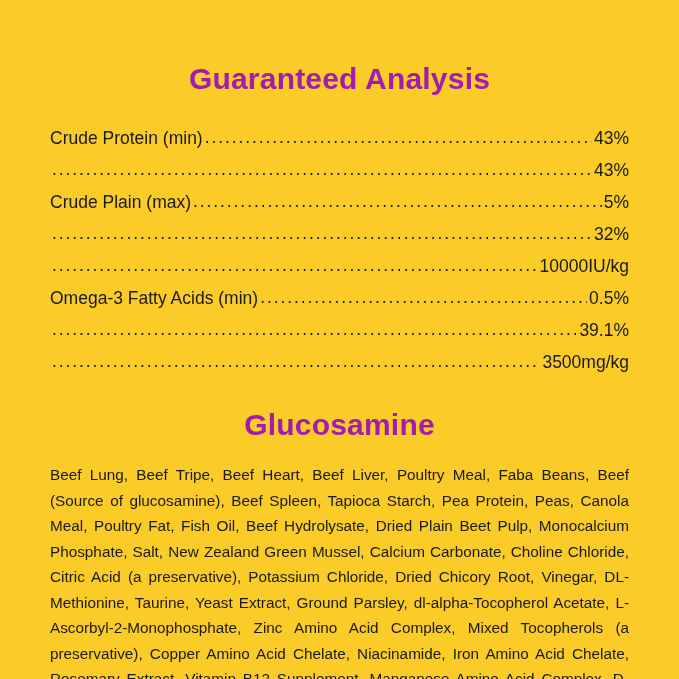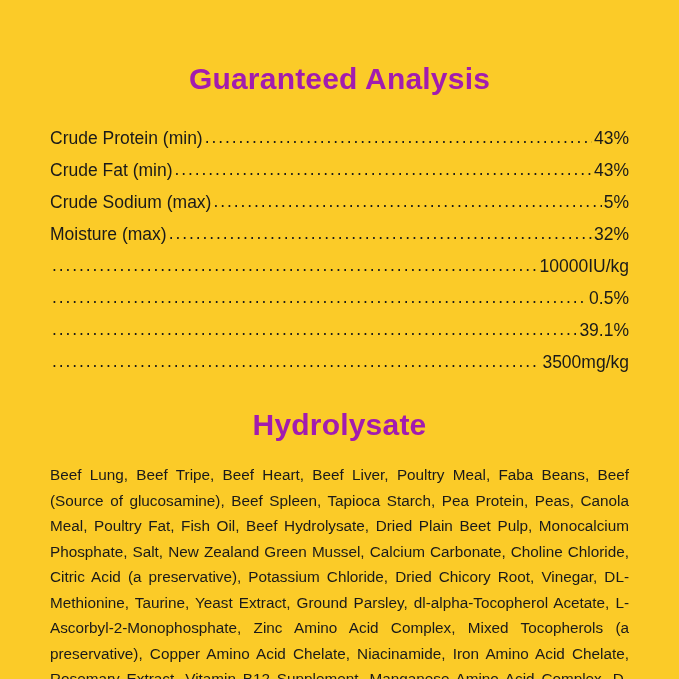--- a/index.html
+++ b/index.html
@@ -82,56 +82,55 @@
 
   <div class="ga-list">
 
     <div class="ga-row">
       <span class="ga-label">Crude Protein (min)</span>
       <span class="ga-dots">......................................................................................................................................................................</span>
       <span class="ga-value">43%</span>
     </div>
 
     <div class="ga-row">
-      <span class="ga-label">Crude Fat (min)</span>
       <span class="ga-dots">......................................................................................................................................................................</span>
       <span class="ga-value">43%</span>
     </div>
 
     <div class="ga-row">
-      <span class="ga-label">Crude Sodium (max)</span>
+      <span class="ga-label">Crude Plain (max)</span>
       <span class="ga-dots">......................................................................................................................................................................</span>
       <span class="ga-value">5%</span>
     </div>
 
     <div class="ga-row">
-      <span class="ga-label">Moisture (max)</span>
       <span class="ga-dots">......................................................................................................................................................................</span>
       <span class="ga-value">32%</span>
     </div>
 
     <div class="ga-row">
       <span class="ga-dots">......................................................................................................................................................................</span>
       <span class="ga-value">10000IU/kg</span>
     </div>
 
     <div class="ga-row">
+      <span class="ga-label">Omega-3 Fatty Acids (min)</span>
       <span class="ga-dots">......................................................................................................................................................................</span>
       <span class="ga-value">0.5%</span>
     </div>
 
     <div class="ga-row">
       <span class="ga-dots">......................................................................................................................................................................</span>
       <span class="ga-value">39.1%</span>
     </div>
 
     <div class="ga-row">
       <span class="ga-dots">......................................................................................................................................................................</span>
       <span class="ga-value">3500mg/kg</span>
     </div>
 
   </div>
 
-  <h1 class="title" id="ing-title">Hydrolysate</h1>
+  <h1 class="title" id="ing-title">Glucosamine</h1>
 
   <p class="ingredients">Beef Lung, Beef Tripe, Beef Heart, Beef Liver, Poultry Meal, Faba Beans, Beef (Source of glucosamine), Beef Spleen, Tapioca Starch, Pea Protein, Peas, Canola Meal, Poultry Fat, Fish Oil, Beef Hydrolysate, Dried Plain Beet Pulp, Monocalcium Phosphate, Salt, New Zealand Green Mussel, Calcium Carbonate, Choline Chloride, Citric Acid (a preservative), Potassium Chloride, Dried Chicory Root, Vinegar, DL-Methionine, Taurine, Yeast Extract, Ground Parsley, dl-alpha-Tocopherol Acetate, L-Ascorbyl-2-Monophosphate, Zinc Amino Acid Complex, Mixed Tocopherols (a preservative), Copper Amino Acid Chelate, Niacinamide, Iron Amino Acid Chelate, Rosemary Extract, Vitamin B12 Supplement, Manganese Amino Acid Complex, D-Calcium Pantothenate, Thiamine Mononitrate (Vitamin B1), Vitamin A Supplement, Riboflavin (Vitamin B2), Pyridoxine Hydrochloride (Vitamin B6), D-Biotin, Calcium Iodate, Menadione Sodium Bisulfite Complex, Folic Acid, Vitamin D3 Supplement, Sodium Selenite.</p>
 
 </div>
 
 </body></html>

